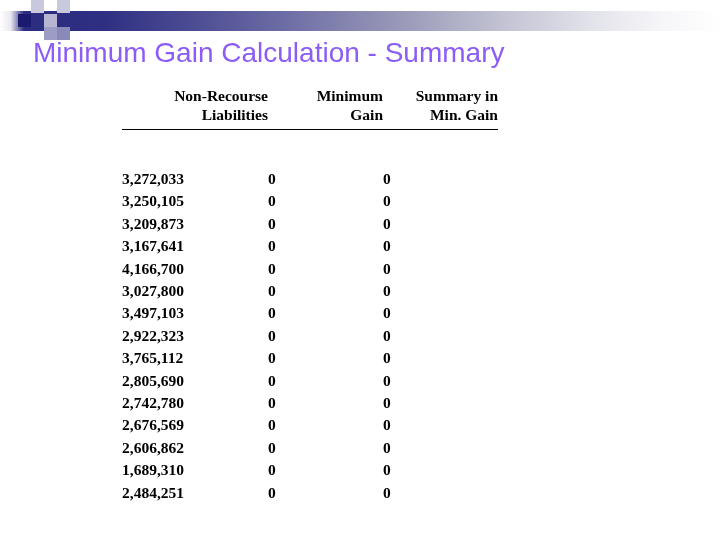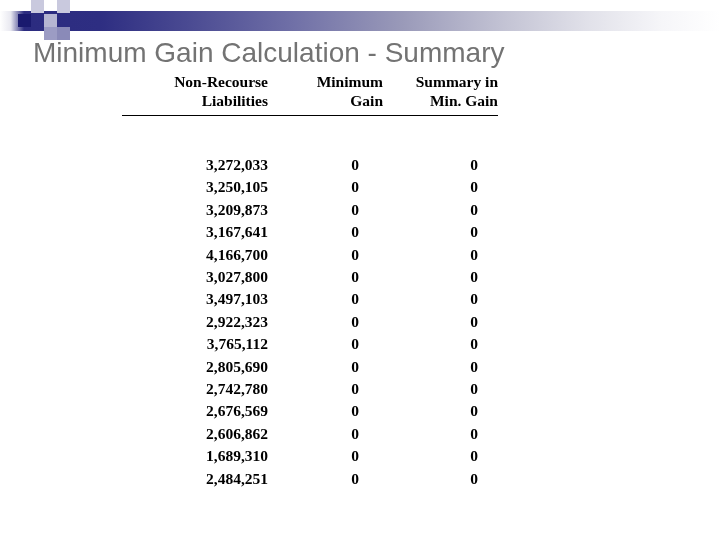--- a/index.html
+++ b/index.html
@@ -53,31 +53,31 @@
   .deco-sq {
     position: absolute;
   }
   
   #slide-title {
     position: absolute;
     left: 33px;
     top: 36px;
     font-size: 28px;
     line-height: 34px;
-    color: #737373;
+    color: #8b5cf6;
     font-weight: normal;
     letter-spacing: 0px;
     white-space: nowrap;
   }
 
   
   #gain-table {
     position: absolute;
     left: 122px;
-    top: 72px;
+    top: 86px;
     width: 376px;
   }
   #gain-table table {
     border-collapse: collapse;
     width: 376px;
     font-family: "Liberation Serif", serif;
     font-weight: bold;
     font-size: 15.5px;
     color: #000000;
   }
@@ -103,21 +103,21 @@
     height: 0;
   }
   #gain-table tbody tr.spacer-row td {
     height: 34px;
     padding: 0;
   }
   #gain-table tbody tr.data-row td {
     padding: 0;
     height: 22.4px;
     line-height: 22.4px;
-    text-align: right;
+    text-align: left;
     white-space: nowrap;
   }
   .col-liab   { width: 146px; }
   .col-min    { width: 115px; }
   .col-change { width: 115px; }
 
   td.cell-liab   { padding-right: 0px !important; }
   td.cell-min    { padding-right: 24px !important; }
   td.cell-change { padding-right: 20px !important; }
 

